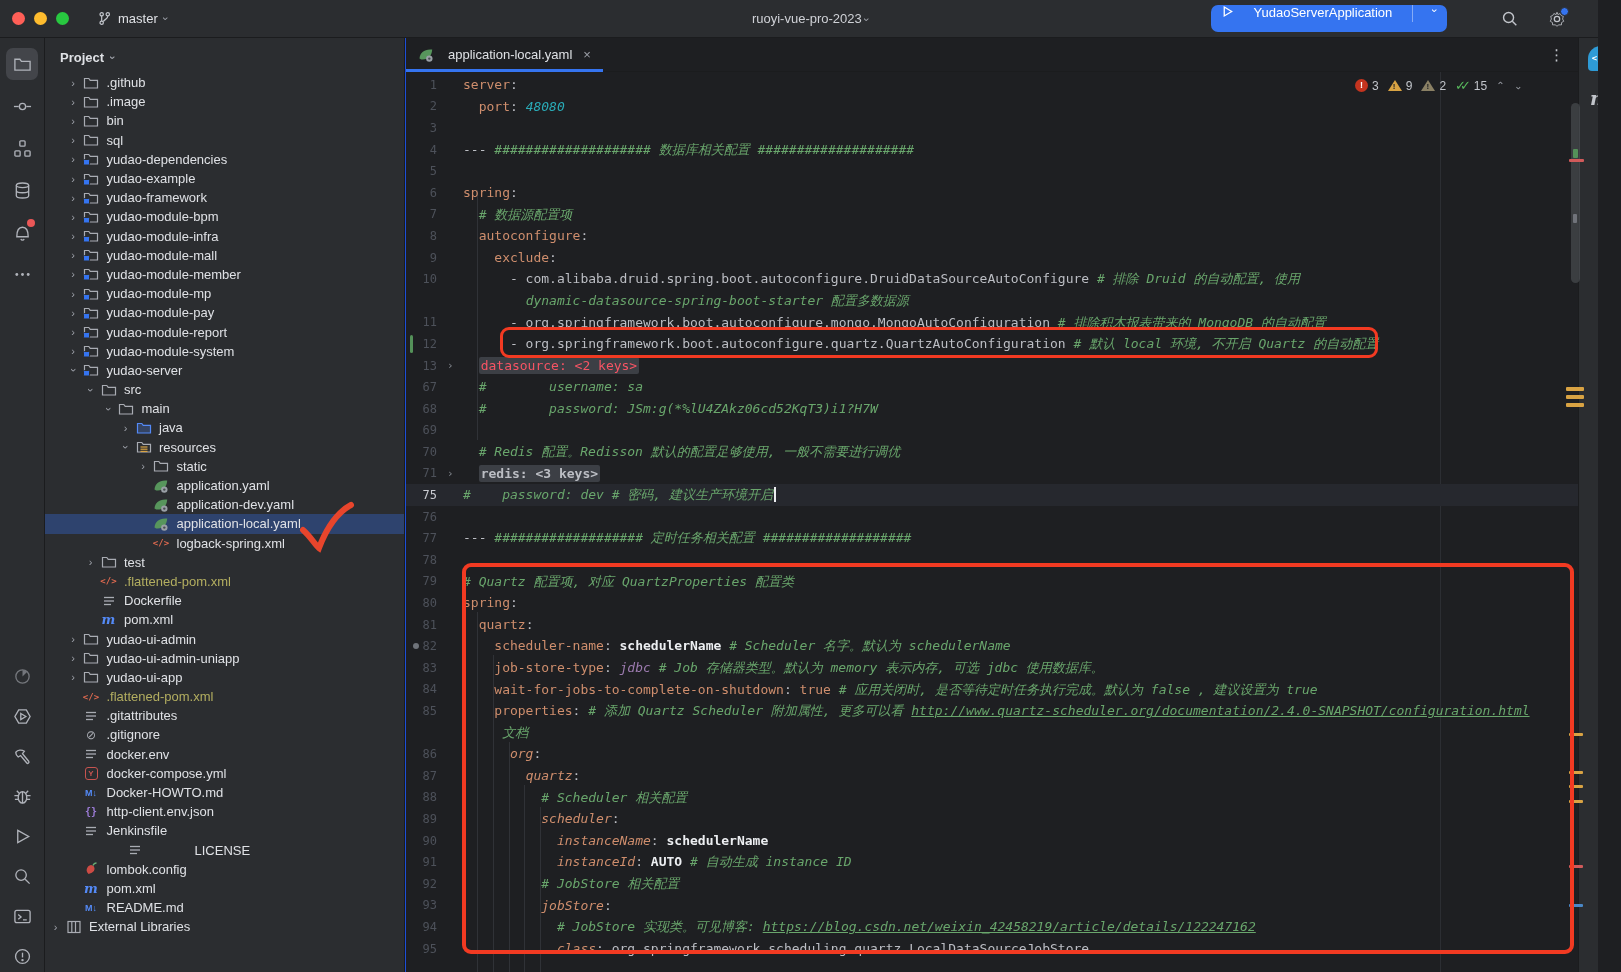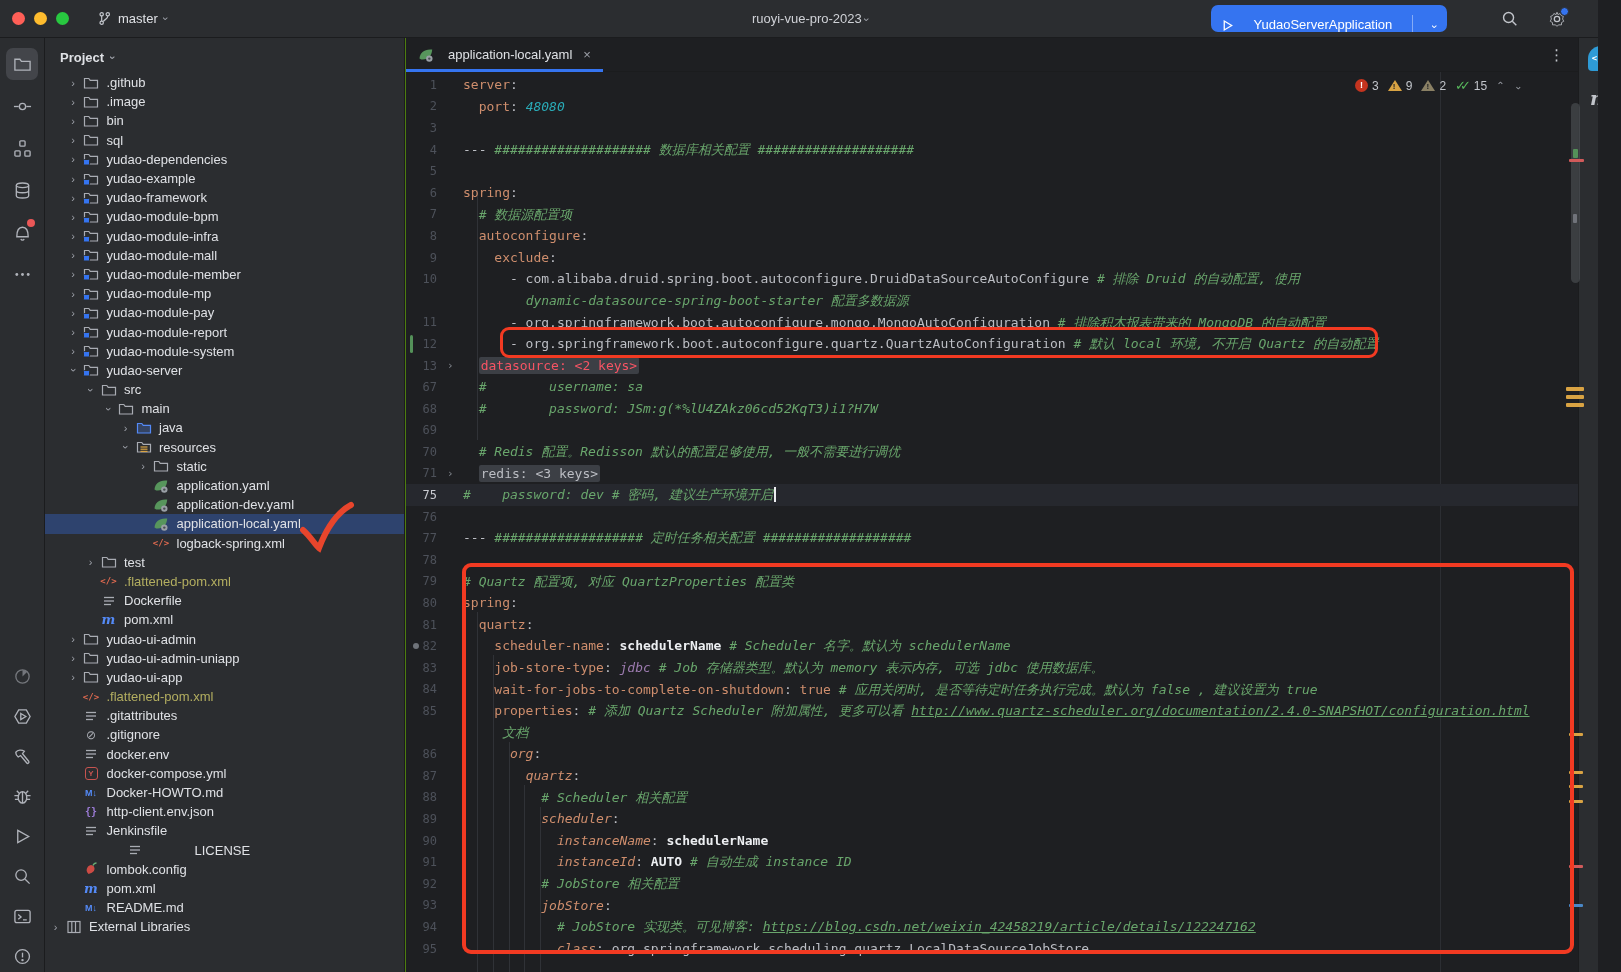--- a/index.html
+++ b/index.html
@@ -1,28 +1,28 @@
 <!DOCTYPE html>
 <html><head>
 <meta charset="utf-8">
 <style>
   html,body{margin:0;padding:0;background:#1e1f22;}
-  #app{position:relative;width:1598px;height:972px;overflow:hidden;background:#4d7c0f;
+  #app{position:relative;width:1598px;height:972px;overflow:hidden;background:#1d4ed8;
        font-family:"Liberation Sans",sans-serif;color:#dfe1e5;font-size:13px;}
   
   .titlebar{position:absolute;left:0;top:0;width:1621px;height:38px;background:#2b2d30;
             display:flex;align-items:center;border-bottom:1px solid #1b1c1e;box-sizing:border-box;}
   .tl{width:13px;height:13px;border-radius:50%;margin-left:9px;flex:none;}
   .tl:first-child{margin-left:12px;}
   .branch{display:flex;align-items:center;gap:6px;margin-left:28px;color:#dfe1e5;cursor:pointer;}
   .proj-center{position:absolute;left:0;right:0;text-align:center;color:#cfd1d6;pointer-events:none;}
   .proj-center span{pointer-events:auto;cursor:pointer;}
   .chev{display:inline-block;transform:rotate(90deg);font-size:11px;color:#9da0a8;line-height:1;}
   .tb-right{margin-left:auto;display:flex;align-items:center;gap:24px;padding-right:52px;}
-  .runpill{display:flex;align-items:flex-end;gap:20px;background:#3574f0;color:#fff;height:27px;
+  .runpill{display:flex;align-items:flex-start;gap:20px;background:#3574f0;color:#fff;height:27px;
            border-radius:7px;padding:0 10px;cursor:pointer;margin-right:26px;}
   .runpill .divider{width:1px;height:17px;background:rgba(255,255,255,.4);}
   .icon-btn{position:relative;cursor:pointer;display:flex;align-items:center;justify-content:center;width:24px;height:24px;}
   .gear-dot{position:absolute;right:0;top:0;width:7px;height:7px;border-radius:50%;background:#3574f0;border:1.5px solid #2b2d30;}
   
   .leftstrip{position:absolute;left:0;top:38px;width:45px;height:934px;background:#2b2d30;
              border-right:1px solid #1b1c1e;box-sizing:border-box;display:flex;flex-direction:column;align-items:center;}
   .lsi{width:32px;height:32px;border-radius:7px;display:flex;align-items:center;justify-content:center;
        margin-top:10px;cursor:pointer;position:relative;flex:none;}
   .lsi.active{background:#43454a;}
@@ -62,21 +62,21 @@
   .gbar{position:absolute;left:4px;top:2px;bottom:2px;width:3px;background:#549159;border-radius:2px;}
   .gdot{position:absolute;left:7px;top:8px;width:6px;height:6px;border-radius:50%;background:#6f737a;}
   .sk{color:#cf8e6d;}  .ski{color:#cf8e6d;font-style:italic;}
   .st{color:#bcbec4;}  .sn{color:#2aacb8;font-style:italic;}
   .sc{color:#69a66c;font-style:italic;}
   .scl{color:#69a66c;font-style:italic;text-decoration:underline;}
   .sv{color:#eceef1;font-weight:bold;}
   .se{color:#9d7bb0;font-style:italic;}
   .sb{color:#cf8e6d;}
   .sfr{color:#f75464;background:#3c3f45;border-radius:2px;padding:1px 2px;}
-  .sfg{color:#bcbec4;background:#3c3f45;border-radius:2px;padding:1px 2px;}
+  .sfg{color:#bcbec4;background:#3c3f45;border-radius:2px;padding:1px 2px;font-weight:bold;}
   .caret{display:inline-block;width:2px;height:15px;background:#eceef1;vertical-align:text-bottom;margin-left:1px;}
   .inspections{position:absolute;top:6px;right:56px;display:flex;align-items:center;gap:9px;
                font-size:12px;color:#c2c5cb;z-index:6;cursor:pointer;font-family:"Liberation Sans",sans-serif;}
   .insp-item{display:flex;align-items:center;gap:4px;}
   .err-ic{width:13px;height:13px;border-radius:50%;background:#c4341f;color:#fff;font:bold 9px/13px sans-serif;text-align:center;}
   .tri{width:0;height:0;border-left:7px solid transparent;border-right:7px solid transparent;border-bottom:11px solid #d9a343;position:relative;}
   .tri.weak{border-bottom-color:#8a8064;}
   .tri:after{content:"!";position:absolute;left:-2px;top:2px;font:bold 8px sans-serif;color:#1e1f22;}
   .dchk{color:#57b85c;font-size:13px;letter-spacing:-6px;margin-right:5px;}
   .ichev{color:#9da0a8;font-size:10px;}

